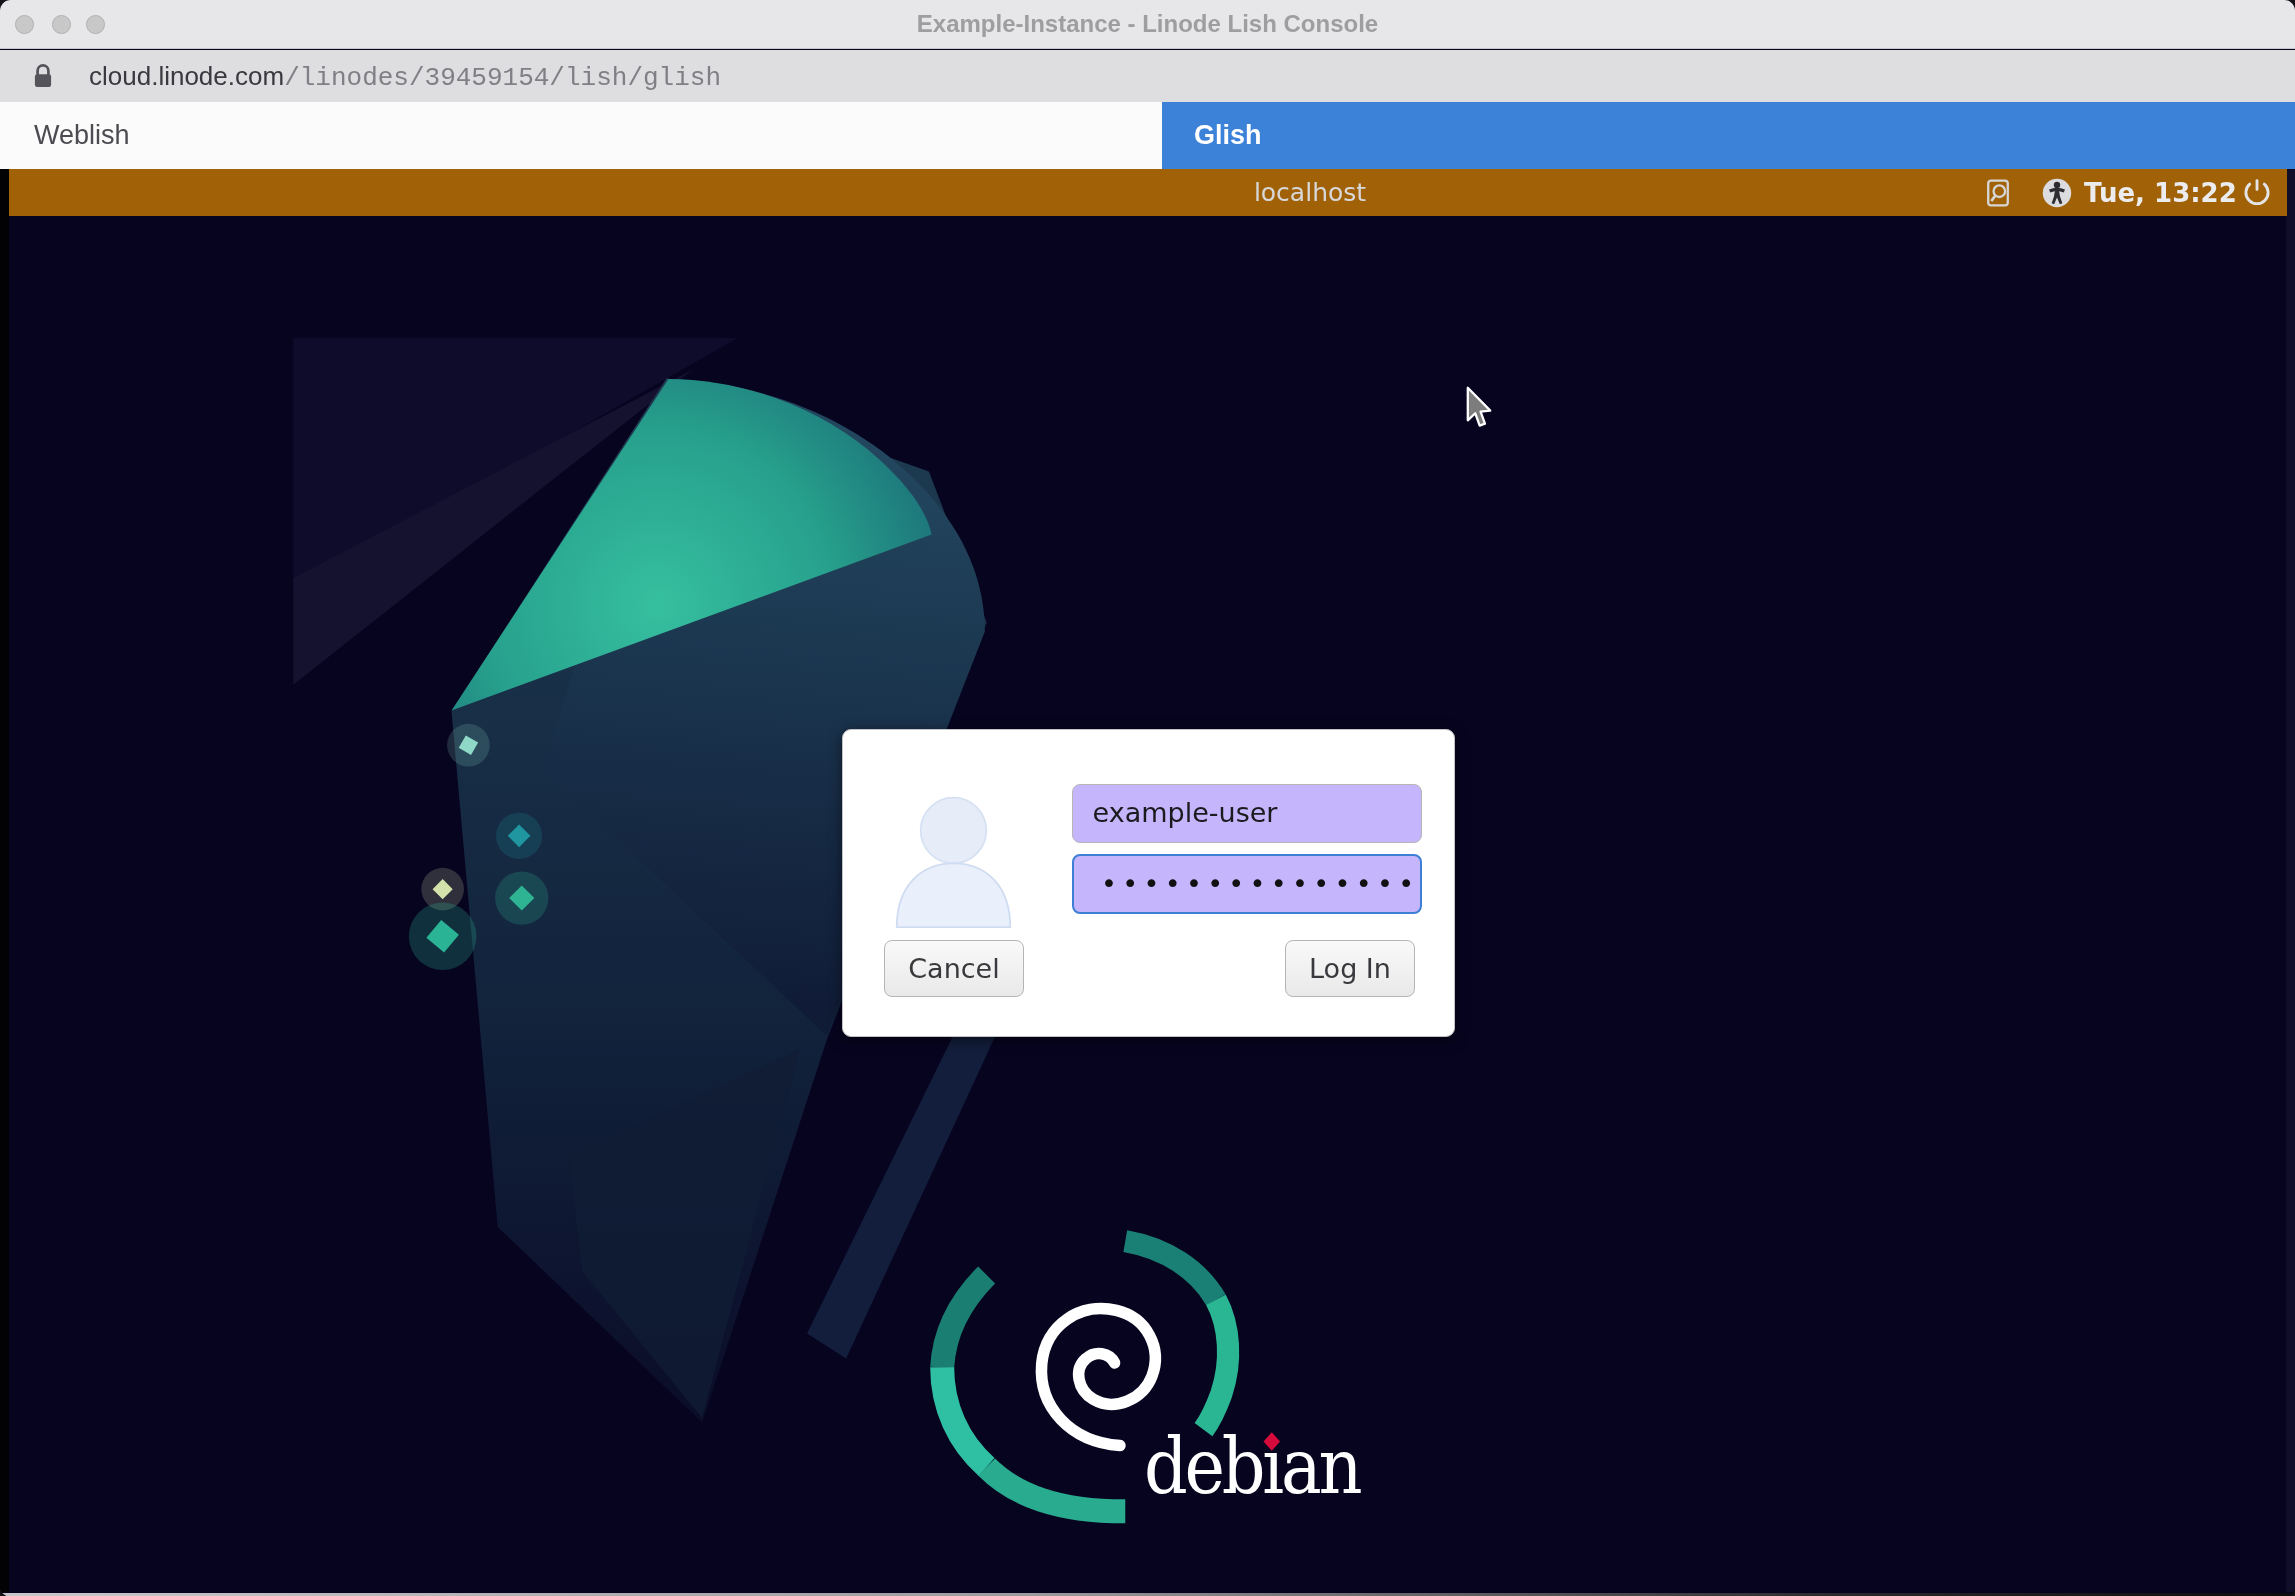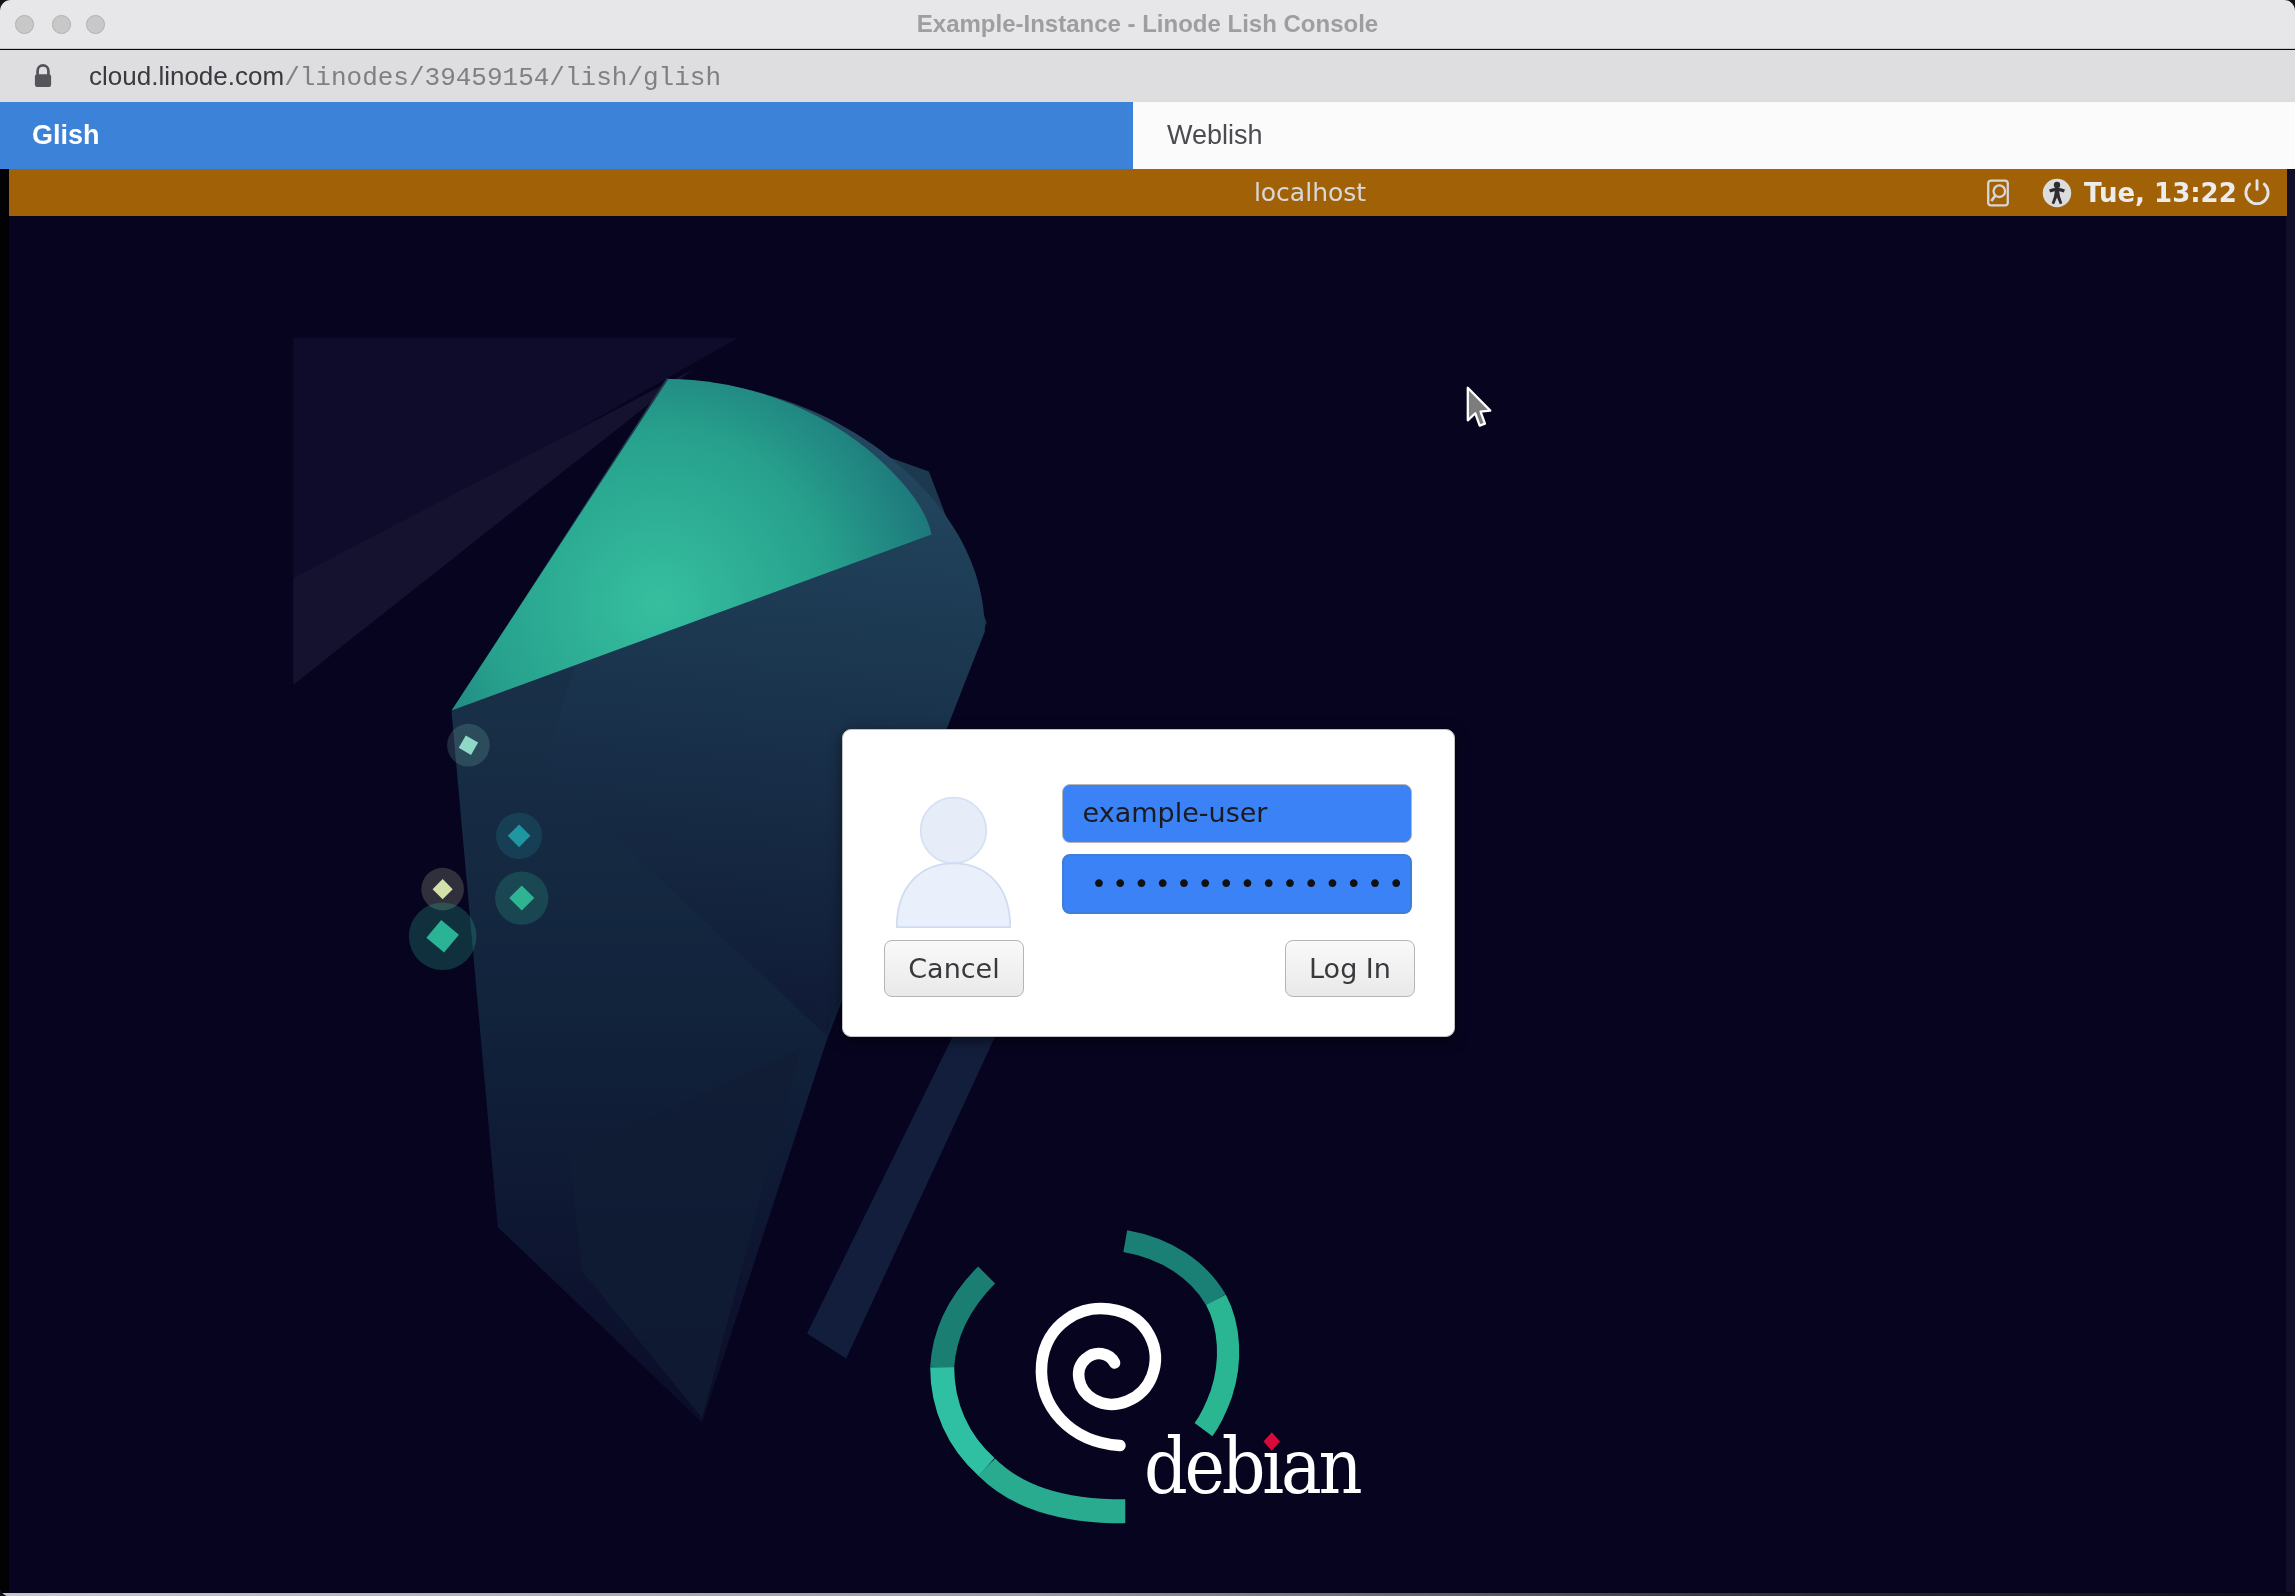--- a/index.html
+++ b/index.html
@@ -32,21 +32,21 @@
   
   .gnomebar{position:absolute;left:9px;top:169px;width:2278px;height:47px;background:#a16207;z-index:4;font-family:"DejaVu Sans",sans-serif;}
   .hostname{position:absolute;left:1301px;top:0;height:47px;line-height:47px;transform:translateX(-50%);font-size:25px;font-weight:500;color:#d8d8da;}
   .bar-right{position:absolute;right:14.2px;top:0;height:47px;display:flex;align-items:center;}
   .clock{font-size:26px;font-weight:700;color:#ececee;margin-left:11.6px;margin-right:4px;white-space:nowrap;}
   .bar-ic{display:block;}
 
   
   .dialog{position:absolute;left:842px;top:729px;width:613px;height:308px;background:#ffffff;border:0.9px solid #c3c3c5;border-radius:9px;box-shadow:0 3.6px 12.4px rgba(0,0,0,.5);z-index:4;font-family:"DejaVu Sans",sans-serif;box-sizing:border-box;}
   .avatar{position:absolute;left:44px;top:64px;}
-  .field{position:absolute;left:219px;width:350px;box-sizing:border-box;background:#3b82f6;font-size:27px;color:#1b1b1d;font-family:"DejaVu Sans",sans-serif;}
+  .field{position:absolute;left:229px;width:350px;box-sizing:border-box;background:#c4b5fd;font-size:27px;color:#1b1b1d;font-family:"DejaVu Sans",sans-serif;}
   .f-user{top:54px;height:59px;border:1.8px solid #b6b5b7;border-radius:8px;line-height:55px;padding-left:19.6px;}
   .f-pass{top:124px;height:60px;border:2.7px solid #3e7fd6;border-radius:8px;line-height:55px;padding-left:27px;white-space:nowrap;overflow:hidden;}
   .dots{font-size:27px;letter-spacing:5.3px;color:#111;}
   .btn{position:absolute;top:210px;height:57px;border:1.8px solid #b5b4b6;border-radius:8px;background:linear-gradient(#f9f9f9,#e9e9ea);display:flex;align-items:center;justify-content:center;font-size:27px;color:#39393d;box-sizing:border-box;cursor:default;}
   .btn-cancel{left:41px;width:140px;}
   .btn-login{left:442px;width:130px;}
 
   
   .wordmark{position:absolute;left:1144px;top:1429px;z-index:3;font-family:"DejaVu Serif",serif;font-size:76px;line-height:1;letter-spacing:-3.6px;color:#ffffff;transform:scaleX(.9);transform-origin:left top;white-space:nowrap;}
   .i-wrap{position:relative;display:inline-block;}
@@ -136,25 +136,25 @@
     <svg class="lock" width="36" height="36" viewBox="0 0 40 40">
       <path d="M14,18 v-5 a6,6 0 0 1 12,0 v5" fill="none" stroke="#55545a" stroke-width="3"></path>
       <rect x="11" y="17" width="18" height="14" rx="2.5" fill="#55545a"></rect>
     </svg>
     <div class="url-text">
       <span class="url-host">cloud.linode.com</span><span class="url-path">/linodes/39459154/lish/glish</span>
     </div>
   </div>
 
   <div class="tabbar">
+    <div class="tab tab-weblish">
+      <span>Weblish</span>
+    </div>
     <div class="tab tab-glish">
       <span>Glish</span>
-    </div>
-    <div class="tab tab-weblish">
-      <span>Weblish</span>
     </div>
   </div>
 
   <div class="gnomebar">
     <div class="hostname">localhost</div>
     <div class="bar-right">
       <svg class="bar-ic" width="32" height="36" viewBox="-18 -20 36 40" style="margin-right:27px">
         <rect x="-11" y="-14" width="22" height="28" rx="3" fill="none" stroke="#d6d6d8" stroke-width="2.6"></rect>
         <circle cx="1.5" cy="-2" r="6.5" fill="none" stroke="#d6d6d8" stroke-width="2.6"></circle>
         <line x1="-3" y1="3" x2="-7.5" y2="9" stroke="#d6d6d8" stroke-width="3"></line>

